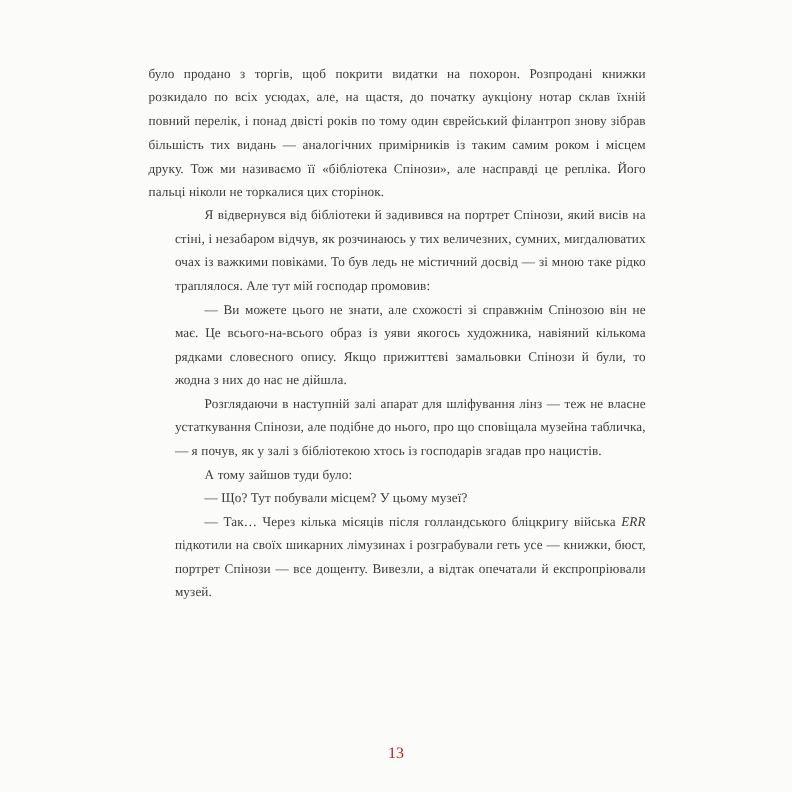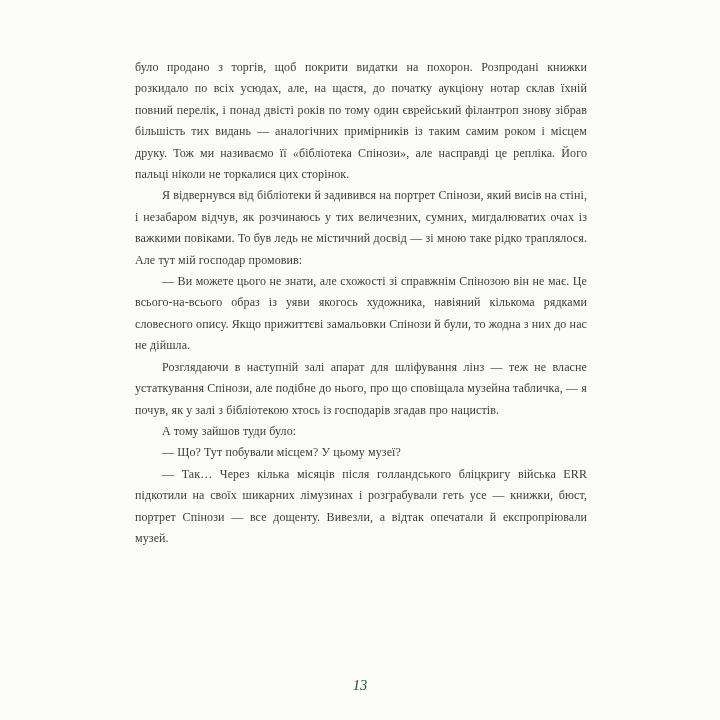--- a/index.html
+++ b/index.html
@@ -24,32 +24,33 @@
     font-size: 12px;
     line-height: 21.4px;
     letter-spacing: 0.1px;
   }
   .para {
     margin: 0;
     padding: 0;
   }
   .para.indent {
     text-indent: 27px;
+    margin-left: 24px;
   }
   .italic {
+    font-style: italic;
   }
   .page-number {
     position: absolute;
     bottom: 26px;
     left: 0;
     width: 100%;
     text-align: center;
     font-size: 14.5px;
-    color: #14532d;
-    font-style: italic;
+    color: #b91c1c;
   }
 </style>
 </head>
 <body>
 
 <div class="text-block">
     <p class="para"><span>було продано з торгів, щоб покрити видатки на похорон. Розпродані книжки розкидало по всіх усюдах, але, на щастя, до початку аукціону нотар склав їхній повний перелік, і понад двісті років по тому один єврейський філантроп знову зібрав більшість тих видань — аналогічних примірників із таким самим роком і місцем друку. Тож ми називаємо її «бібліотека Спінози», але насправді це репліка. Його пальці ніколи не торкалися цих сторінок.</span></p>
     <p class="para indent"><span>Я відвернувся від бібліотеки й задивився на портрет Спінози, який висів на стіні, і незабаром відчув, як розчинаюсь у тих величезних, сумних, мигдалюватих очах із важкими повіками. То був ледь не містичний досвід — зі мною таке рідко траплялося. Але тут мій господар промовив:</span></p>
     <p class="para indent"><span>— Ви можете цього не знати, але схожості зі справжнім Спінозою він не має. Це всього-на-всього образ із уяви якогось художника, навіяний кількома рядками словесного опису. Якщо прижиттєві замальовки Спінози й були, то жодна з них до нас не дійшла.</span></p>
     <p class="para indent"><span>Розглядаючи в наступній залі апарат для шліфування лінз — теж не власне устаткування Спінози, але подібне до нього, про що сповіщала музейна табличка, — я почув, як у залі з бібліотекою хтось із господарів згадав про нацистів.</span></p>

